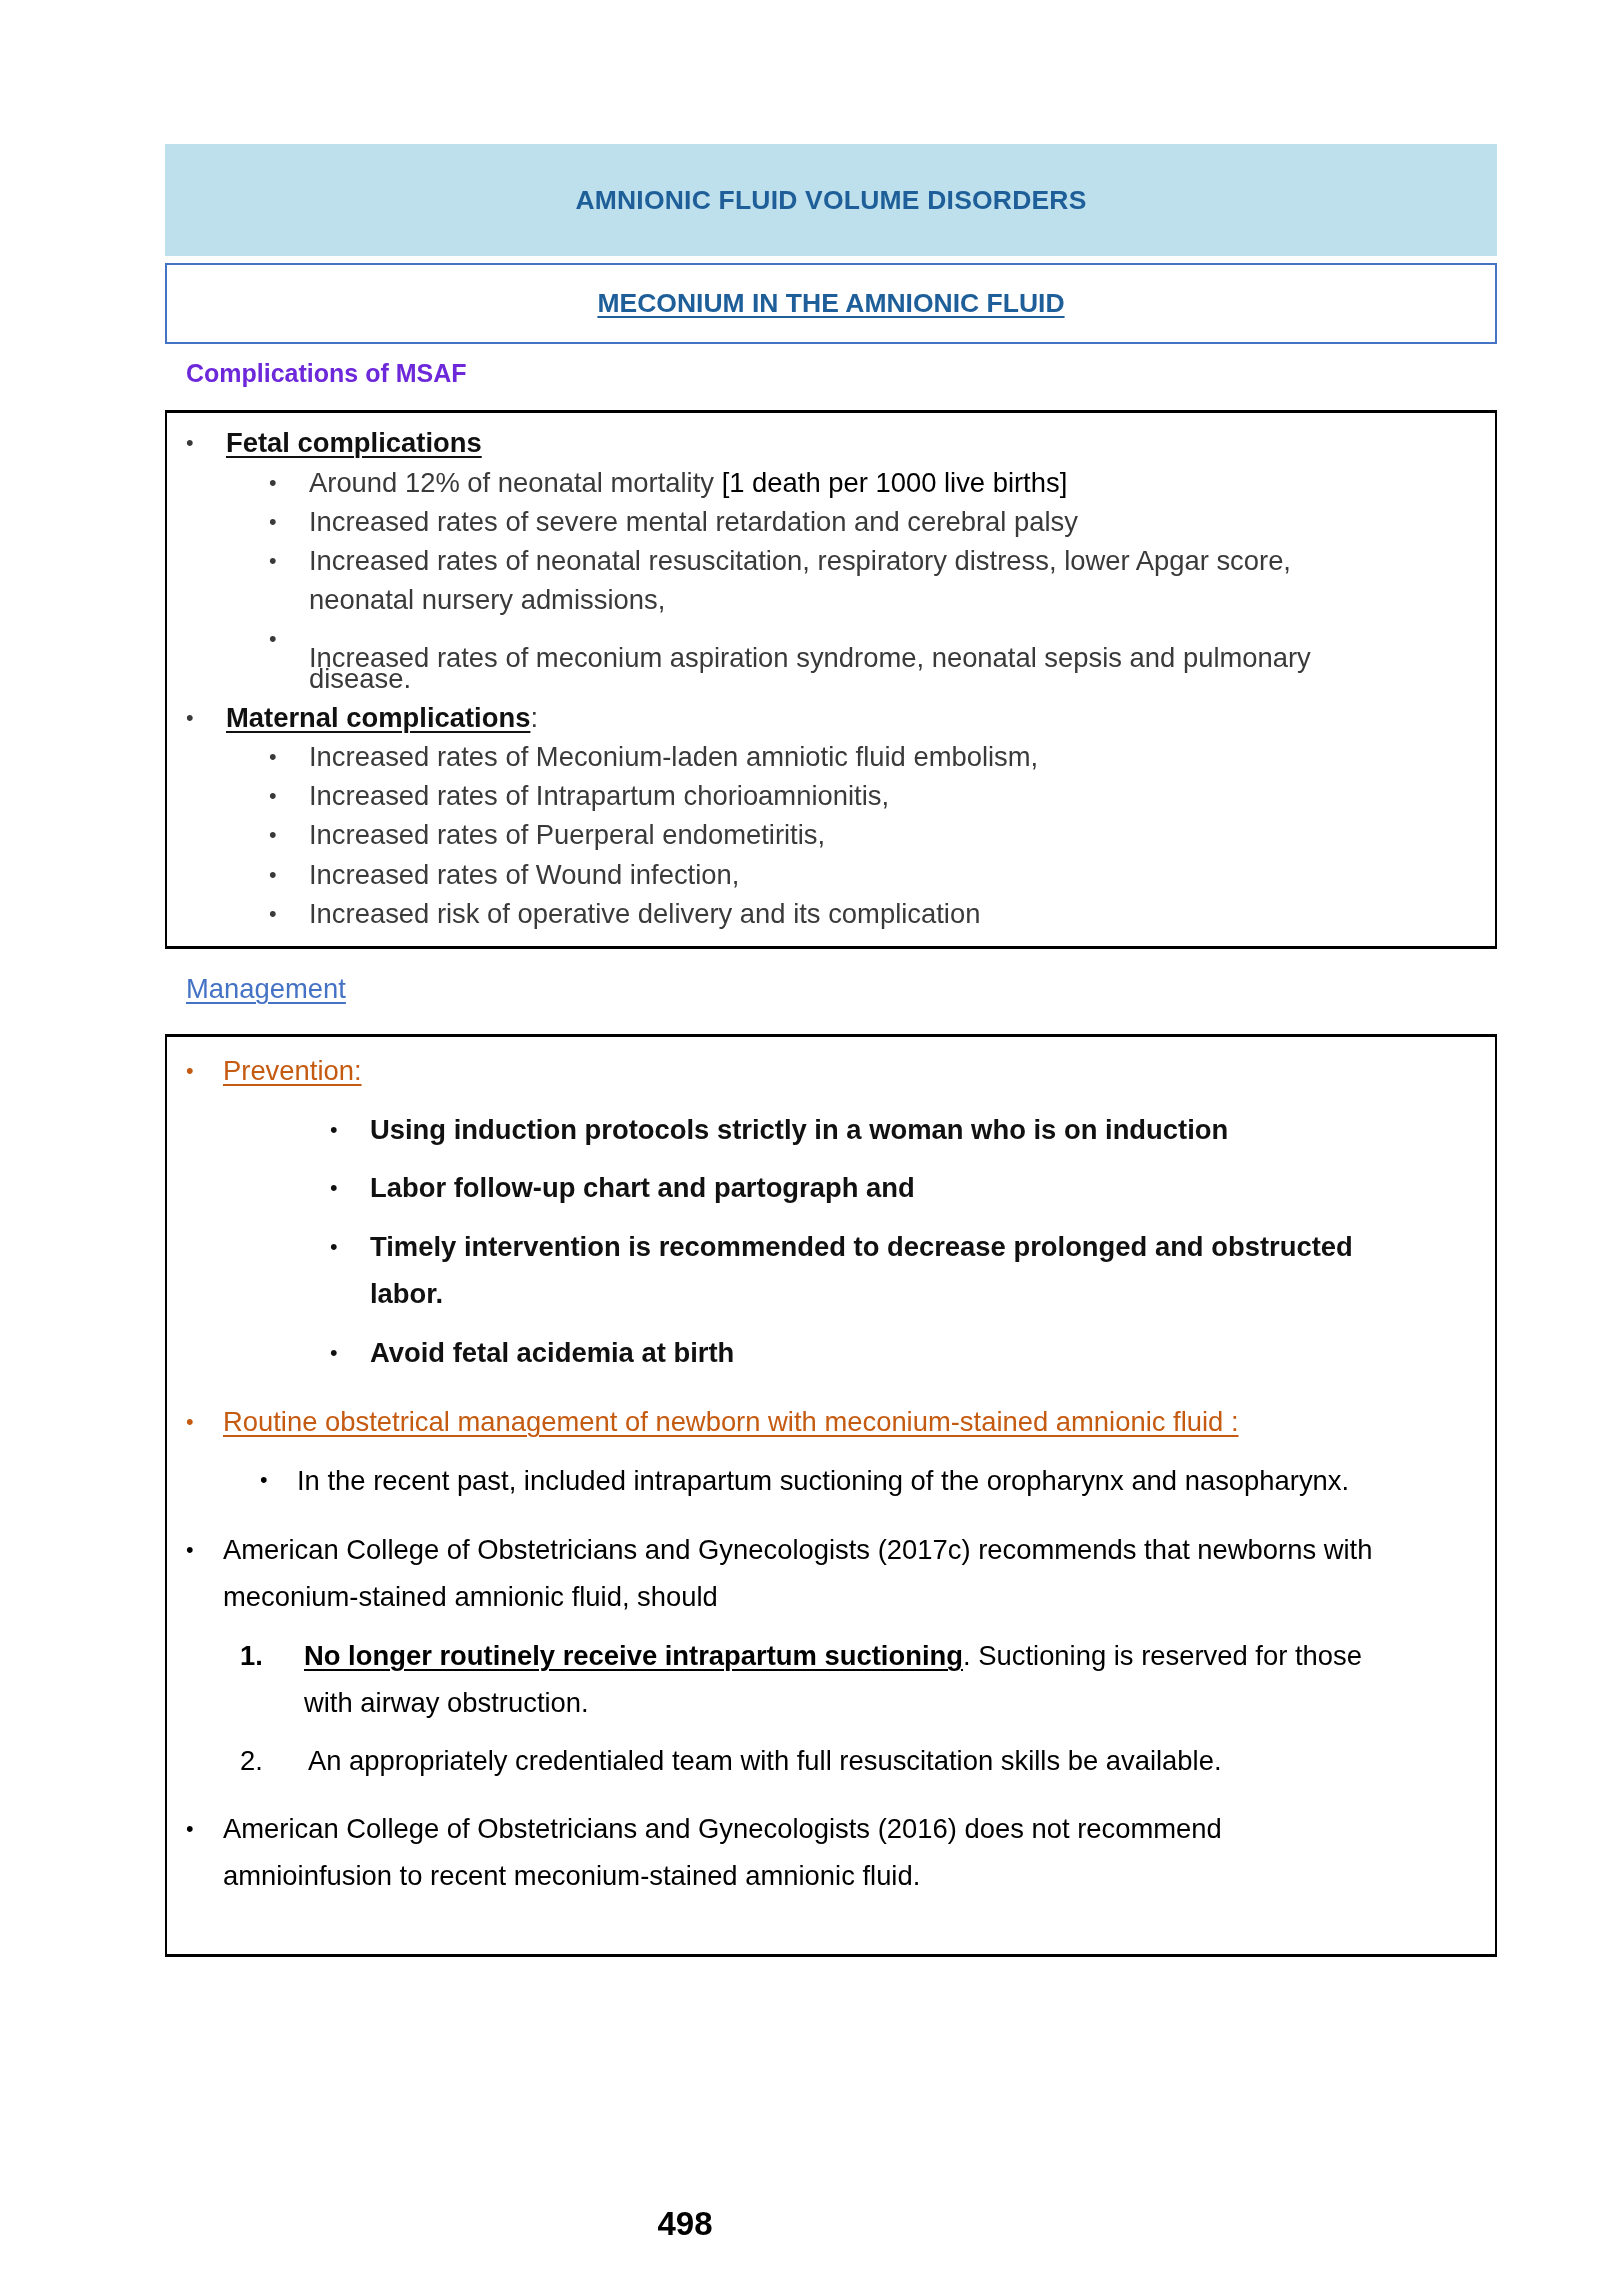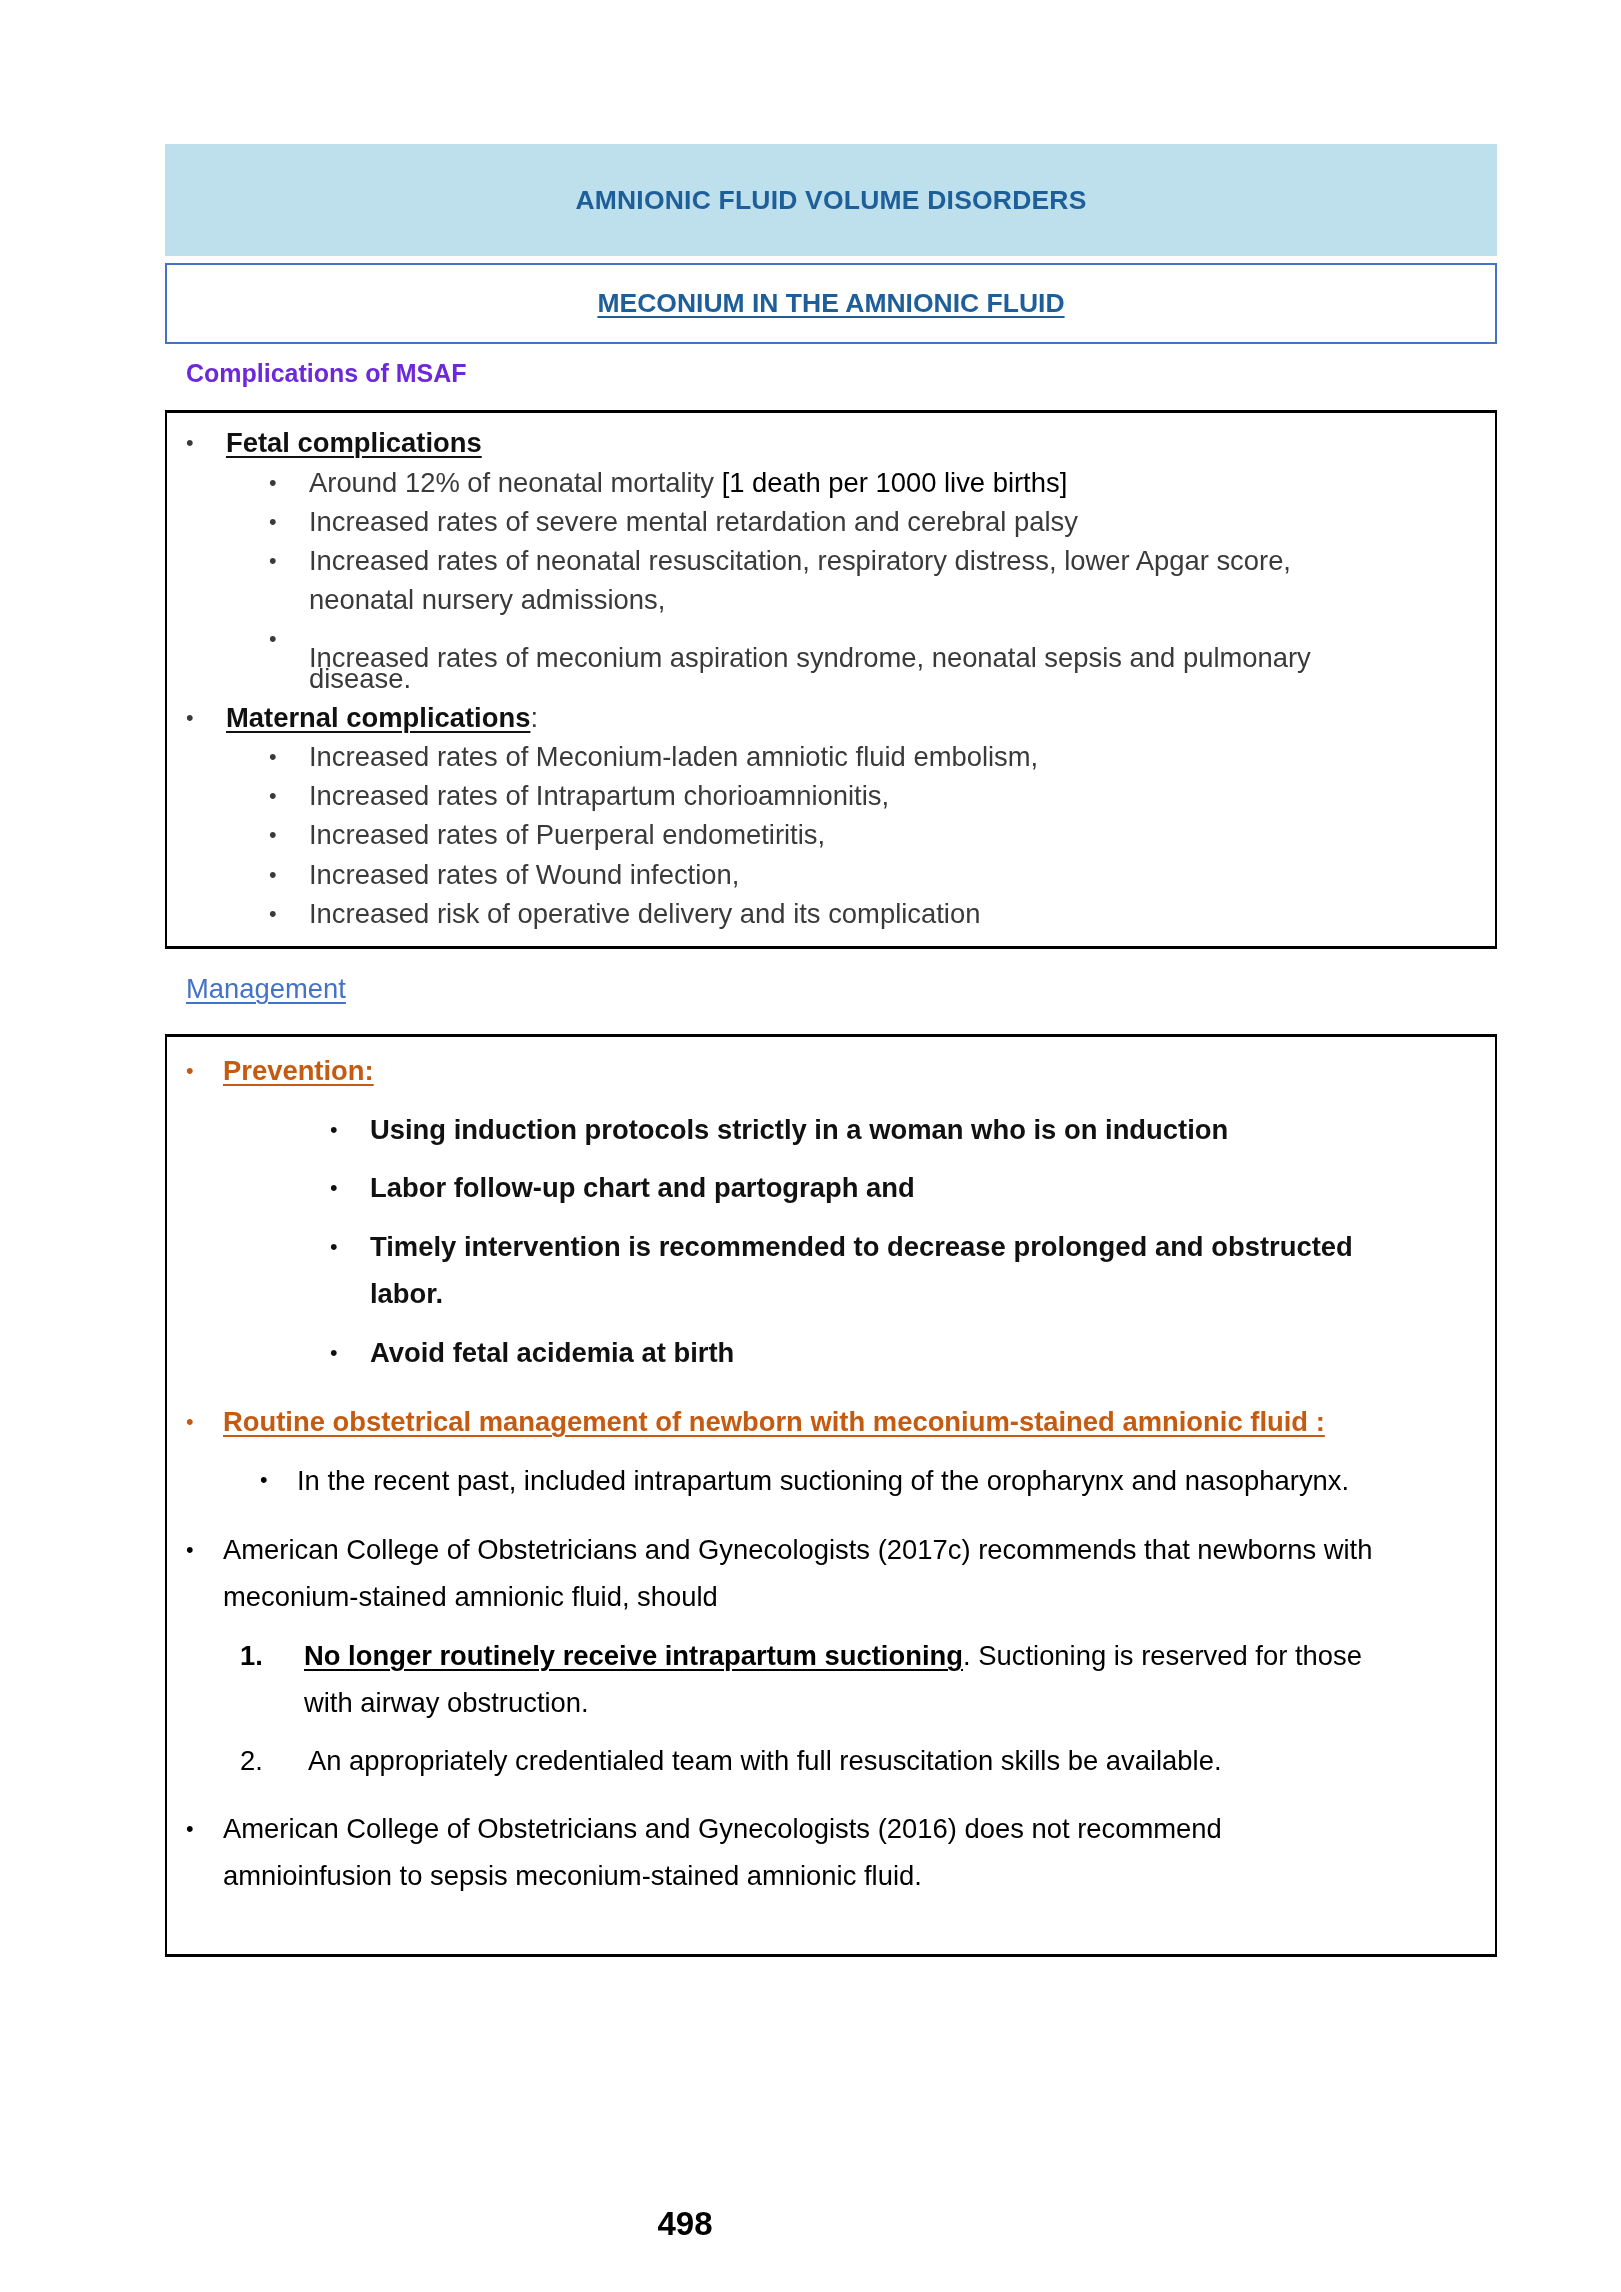--- a/index.html
+++ b/index.html
@@ -12,21 +12,21 @@
   .subbox { left: 165px; top: 263px; width: 1328px; height: 77px; border: 2.9px solid #4472c4;
             display: flex; align-items: center; justify-content: center; background: #fff; text-align: center; }
   .subbox-title { color: #1f5f99; font-weight: bold; font-size: 26.5px; text-decoration: underline;
                   text-underline-offset: 3.9px; text-decoration-thickness: 2px; }
   .section-h { color: #6d28d9; font-weight: bold; font-size: 25px; }
   .mgmt-h { color: #4472c4; font-size: 27.4px; text-decoration: underline; text-underline-offset: 3.9px;
             text-decoration-thickness: 2px; }
   .box { border: 2.9px solid #000; border-top-width: 3.9px; border-bottom-width: 3.9px; background: #fff; }
   .line { position: absolute; font-size: 27.4px; line-height: 39px; white-space: nowrap; }
   .bullet { position: absolute; font-size: 21.6px; line-height: 39px; }
-  .u { text-decoration: underline; text-underline-offset: 3.9px; text-decoration-thickness: 2px; font-weight: bold; }
+  .u { text-decoration: underline; text-underline-offset: 3.9px; text-decoration-thickness: 2px; }
   .bold { font-weight: bold; }
   .dark { color: #111; }
   .orange { color: #c55a11; }
   .black { color: #000; }
   .bx-line { position: absolute; font-size: 27.4px; line-height: 47px; white-space: nowrap; }
   .page-num { left: 0; width: 1370px; top: 2205px; text-align: center; font-size: 33px; font-weight: bold; color: #000; }
 </style>
 </head>
 <body>
 
@@ -102,16 +102,16 @@
 
 <div class="bx-line black bold" style="left:240px; top:1632px;">1.</div>
 <div class="bx-line black" style="left:304px; top:1632px;"><span class="bold u">No longer routinely receive intrapartum suctioning</span><span>. Suctioning is reserved for those</span></div>
 <div class="bx-line black" style="left:304px; top:1679px;">with airway obstruction.</div>
 
 <div class="bx-line black" style="left:240px; top:1737px;">2.</div>
 <div class="bx-line black" style="left:308px; top:1737px;">An appropriately credentialed team with full resuscitation skills be available.</div>
 
 <span class="bullet black" style="left:186px; top:1809px;">•</span>
 <div class="bx-line black" style="left:223px; top:1805px;">American College of Obstetricians and Gynecologists (2016) does not recommend</div>
-<div class="bx-line black" style="left:223px; top:1852px;">amnioinfusion to sepsis meconium-stained amnionic fluid.</div>
+<div class="bx-line black" style="left:223px; top:1852px;">amnioinfusion to recent meconium-stained amnionic fluid.</div>
 
 <div class="abs page-num">498</div>
 
 
 </body></html>

